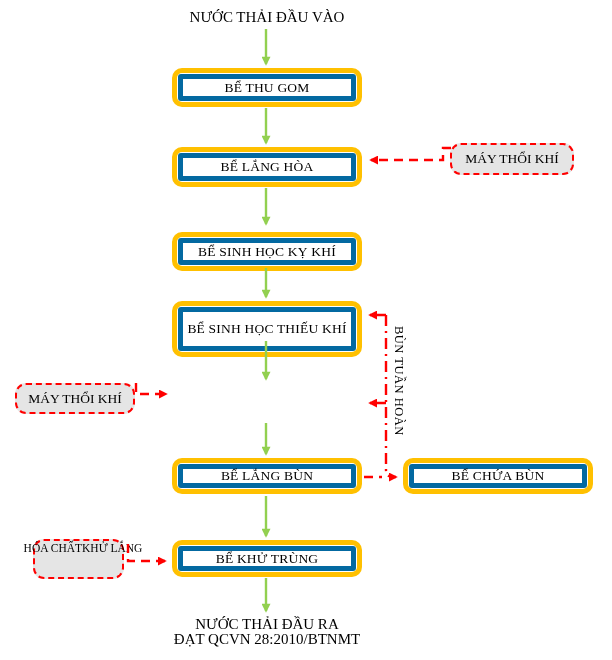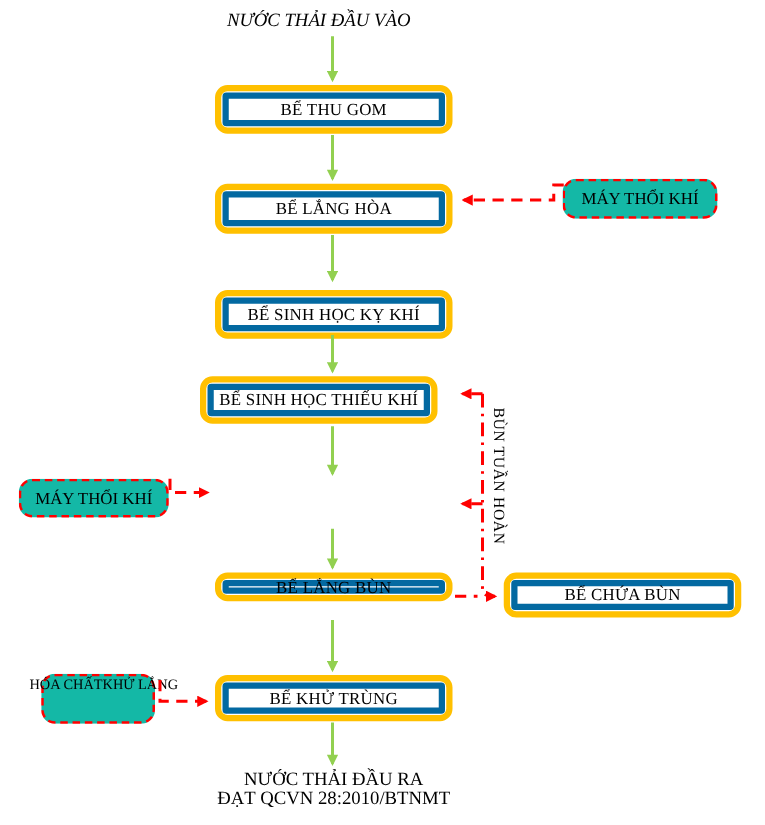--- a/index.html
+++ b/index.html
@@ -12,61 +12,61 @@
     position:absolute;box-sizing:border-box;background:#fff;
     border:5px solid #FFC000;border-radius:10px;
   }
   .pbox .inner{
     position:absolute;inset:1px;border:5px solid #0369a1;border-radius:3px;
     display:flex;align-items:center;justify-content:center;
     font-size:13.5px;letter-spacing:.2px;white-space:nowrap;
   }
   
   .rbox{
-    position:absolute;box-sizing:border-box;background:#14b8a6;
+    position:absolute;box-sizing:border-box;background:#e5e5e5;
     border:2.5px dashed #FF0000;border-radius:11px;
     display:flex;align-items:center;justify-content:center;
     font-size:13.5px;white-space:nowrap;
   }
   .rbox.two-line{
     flex-direction:row;align-items:flex-start;justify-content:center;
     padding-left:9px;font-size:11.5px;line-height:14px;
   }
   .flow-text{position:absolute;text-align:center;font-size:15px;line-height:15px;}
   .vlabel{
     position:absolute;writing-mode:vertical-rl;text-orientation:mixed;
     font-size:12.5px;letter-spacing:.5px;white-space:nowrap;
   }
   svg.overlay{position:absolute;left:0;top:0;pointer-events:none;}
 </style>
 </head>
 <body>
 
 <div class="canvas">
 
-  <div class="flow-text" style="left:145px;top:10px;width:220px;font-style:italic;">NƯỚC THẢI ĐẦU VÀO</div>
+  <div class="flow-text" style="left:157px;top:10px;width:220px;">NƯỚC THẢI ĐẦU VÀO</div>
 
   <div class="pbox" style="left:172px;top:68px;width:190px;height:39px;">
     <div class="inner">BỂ THU GOM</div>
   </div>
 
   <div class="pbox" style="left:172px;top:147px;width:190px;height:40px;">
     <div class="inner">BỂ LẮNG HÒA</div>
   </div>
 
   <div class="pbox" style="left:172px;top:232px;width:190px;height:39px;">
     <div class="inner">BỂ SINH HỌC KỴ KHÍ</div>
   </div>
 
-  <div class="pbox" style="left:160px;top:301px;width:190px;height:38px;">
+  <div class="pbox" style="left:172px;top:301px;width:190px;height:56px;">
     <div class="inner">BỂ SINH HỌC THIẾU KHÍ</div>
   </div>
 
 
-  <div class="pbox" style="left:172px;top:458px;width:190px;height:23px;">
+  <div class="pbox" style="left:172px;top:458px;width:190px;height:36px;">
     <div class="inner">BỂ LẮNG BÙN</div>
   </div>
 
   <div class="pbox" style="left:403px;top:458px;width:190px;height:36px;">
     <div class="inner">BỂ CHỨA BÙN</div>
   </div>
 
   <div class="pbox" style="left:172px;top:540px;width:190px;height:37px;">
     <div class="inner">BỂ KHỬ TRÙNG</div>
   </div>

